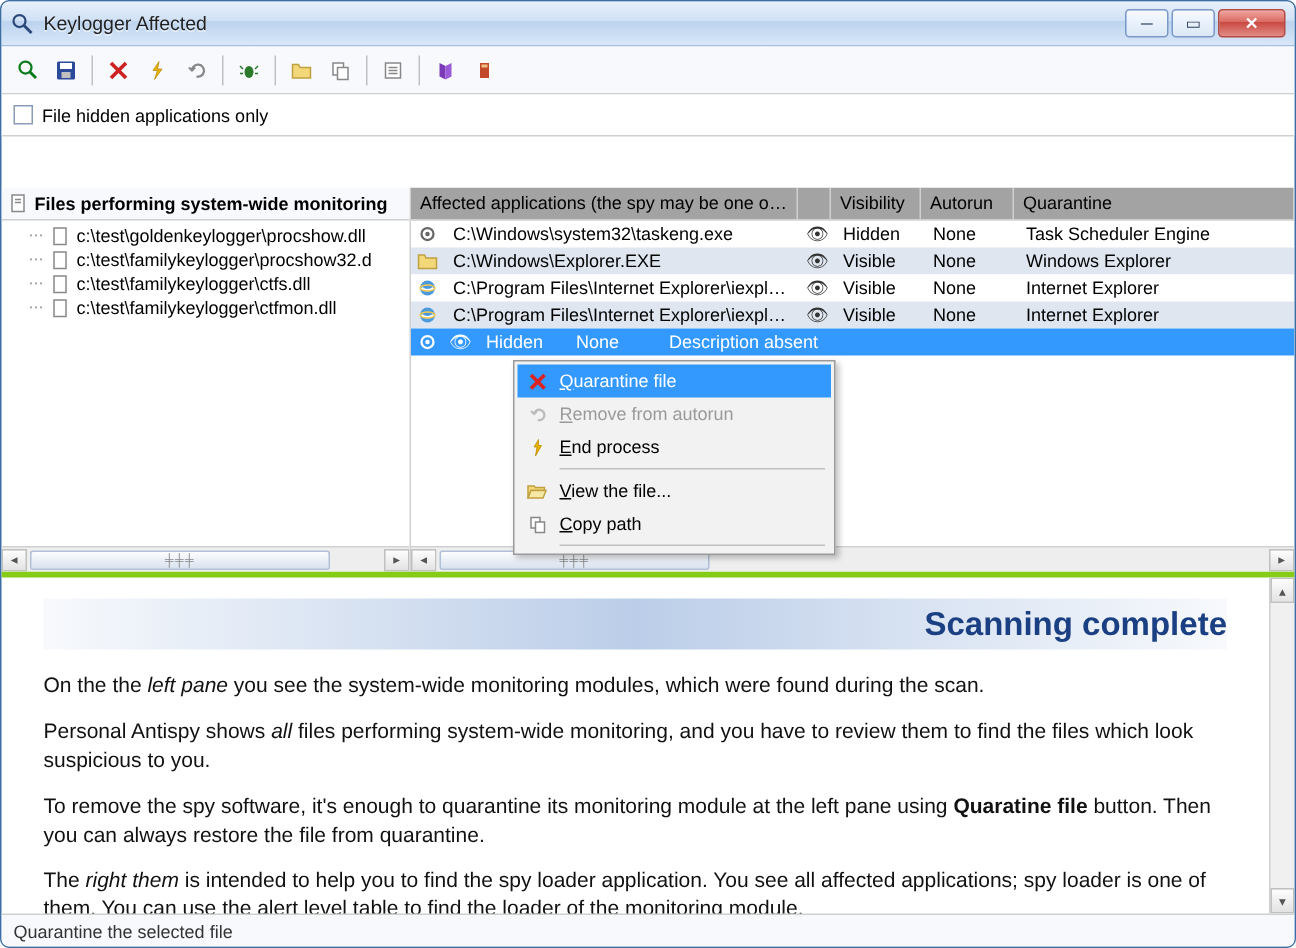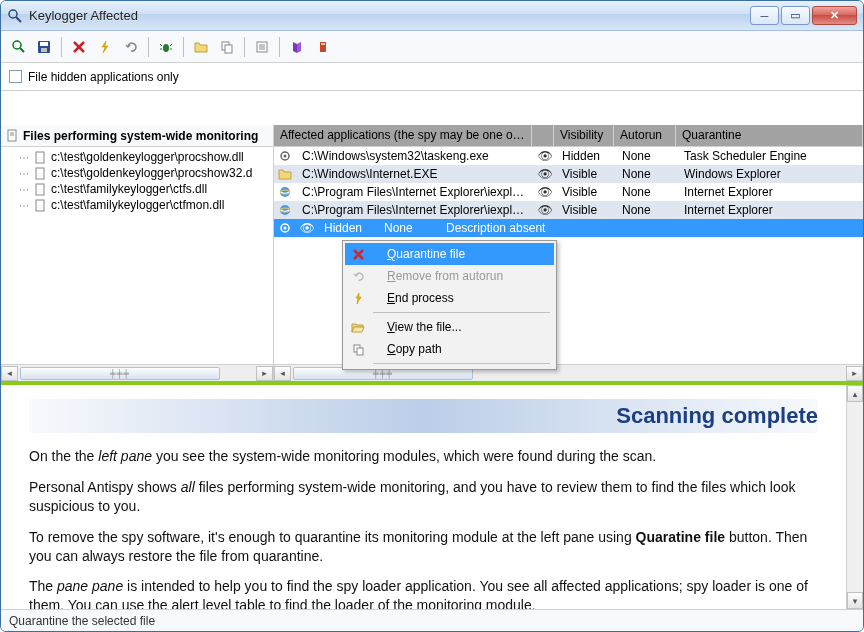--- a/index.html
+++ b/index.html
@@ -48,21 +48,21 @@
 .app-icon { width:14px; height:14px; margin:0 4px; display:flex; align-items:center; justify-content:center; flex-shrink:0; }
 .eye-cell { width:22px; display:flex; align-items:center; justify-content:center; color:#333; }
 .list-row.selected .eye-cell { color:#fff; }
 
 .hscroll { height:17px; background:#f0f0f0; border-top:1px solid #d0d0d0; display:flex; align-items:center; }
 .hscroll-btn { width:17px; height:15px; background:linear-gradient(to bottom,#fdfdfd,#e3e3e3); border:1px solid #c0c0c0; display:flex;align-items:center;justify-content:center; font-size:9px; color:#555;}
 .hscroll-track { flex:1; height:15px; background:#eee; position:relative; }
 .hscroll-thumb { position:absolute; height:13px; top:1px; background:linear-gradient(to bottom,#fdfdfd,#d8e2ef); border:1px solid #b0c0d8; border-radius:2px; display:flex; align-items:center; justify-content:center; color:#888; font-size:8px; letter-spacing:1px; }
 
 .context-menu { position:absolute; left:68px; top:115px; width:215px; background:#f2f2f2; border:1px solid #9a9a9a; box-shadow:2px 2px 4px rgba(0,0,0,0.25); z-index:100; padding:2px; }
-.cm-item { height:22px; display:flex; align-items:center; padding:0 6px 0 4px; gap:20px; }
+.cm-item { height:22px; display:flex; align-items:center; padding:0 6px 0 4px; gap:6px; }
 .cm-item.highlight { background:#3399ff; color:#fff; }
 .cm-item.disabled { color:#9a9a9a; }
 .cm-icon { width:18px; height:18px; display:flex; align-items:center; justify-content:center; font-size:12px; }
 .cm-sep { height:1px; background:#c0c0c0; margin:3px 4px 3px 28px; }
 
 .info-pane { flex:1; display:flex; overflow:hidden; position:relative; }
 .info-content { flex:1; padding:14px 28px; overflow:hidden; }
 .info-heading { text-align:right; font-family: Verdana, sans-serif; font-size:22px; font-weight:bold; color:#1a3f82; background:linear-gradient(to right, rgba(180,200,230,0.1), rgba(180,200,230,0.9), rgba(180,200,230,0.1)); padding:4px 0; margin-bottom:14px; }
 .info-para { font-size:14px; color:#111; margin-bottom:12px; line-height:1.35; }
 .info-para i { font-style:italic; }
@@ -203,21 +203,21 @@
               </span>
               <span>c:\test\goldenkeylogger\procshow.dll</span>
             </div>
           <div class="tree-item">
               <span class="dot-leader">⋯</span>
               <span class="file-icon">
                 <svg width="13" height="13">
                   <rect x="2" y="1" width="8" height="11" fill="#fff" stroke="#888"></rect>
                 </svg>
               </span>
-              <span>c:\test\goldenkeylogger\procshow32.d</span>
+              <span>c:\test\familykeylogger\procshow32.d</span>
             </div>
           <div class="tree-item">
               <span class="dot-leader">⋯</span>
               <span class="file-icon">
                 <svg width="13" height="13">
                   <rect x="2" y="1" width="8" height="11" fill="#fff" stroke="#888"></rect>
                 </svg>
               </span>
               <span>c:\test\familykeylogger\ctfs.dll</span>
             </div>
@@ -261,21 +261,21 @@
               <span class="list-cell col-vis">Hidden</span>
               <span class="list-cell col-auto">None</span>
               <span class="list-cell col-desc">Task Scheduler Engine</span>
             </div>
             <div class="list-row even">
               <span class="app-icon">
                 <svg width="14" height="14" viewBox="0 0 14 14">
                   <path d="M1 3 L5 3 L6 5 L13 5 L13 12 L1 12 Z" fill="#f2d878" stroke="#c0a040"></path>
                 </svg>
               </span>
-              <span class="list-cell col-app" style="width:238px">C:\Windows\Internet.EXE</span>
+              <span class="list-cell col-app" style="width:238px">C:\Windows\Explorer.EXE</span>
               <span class="eye-cell">👁</span>
               <span class="list-cell col-vis">Visible</span>
               <span class="list-cell col-auto">None</span>
               <span class="list-cell col-desc">Windows Explorer</span>
             </div>
             <div class="list-row odd">
               <span class="app-icon">
                 <svg width="14" height="14" viewBox="0 0 14 14">
                   <circle cx="7" cy="7" r="5" fill="#4a9ae0"></circle>
                   <path d="M3 7 Q7 10 11 7" fill="none" stroke="#fff" stroke-width="1.5"></path>
@@ -374,21 +374,21 @@
         </div>
       </div>
     </div>
 
     <div class="info-pane">
       <div class="info-content">
         <div class="info-heading">Scanning complete</div>
         <p class="info-para"><span>On the the </span><i>left pane</i><span> you see the system-wide monitoring modules, which were found during the scan.</span></p>
         <p class="info-para"><span>Personal Antispy shows </span><i>all</i><span> files performing system-wide monitoring, and you have to review them to find the files which look suspicious to you.</span></p>
         <p class="info-para"><span>To remove the spy software, it's enough to quarantine its monitoring module at the left pane using </span><b>Quaratine file</b><span> button. Then you can always restore the file from quarantine.</span></p>
-        <p class="info-para"><span>The </span><i>pane pane</i><span> is intended to help you to find the spy loader application. You see all affected applications; spy loader is one of them. You can use the alert level table to find the loader of the monitoring module.</span></p>
+        <p class="info-para"><span>The </span><i>right them</i><span> is intended to help you to find the spy loader application. You see all affected applications; spy loader is one of them. You can use the alert level table to find the loader of the monitoring module.</span></p>
       </div>
       <div class="vscroll">
         <div class="vscroll-btn">▴</div>
         <div class="vscroll-track"></div>
         <div class="vscroll-btn">▾</div>
       </div>
     </div>
   </div>
 
   <div class="statusbar">

